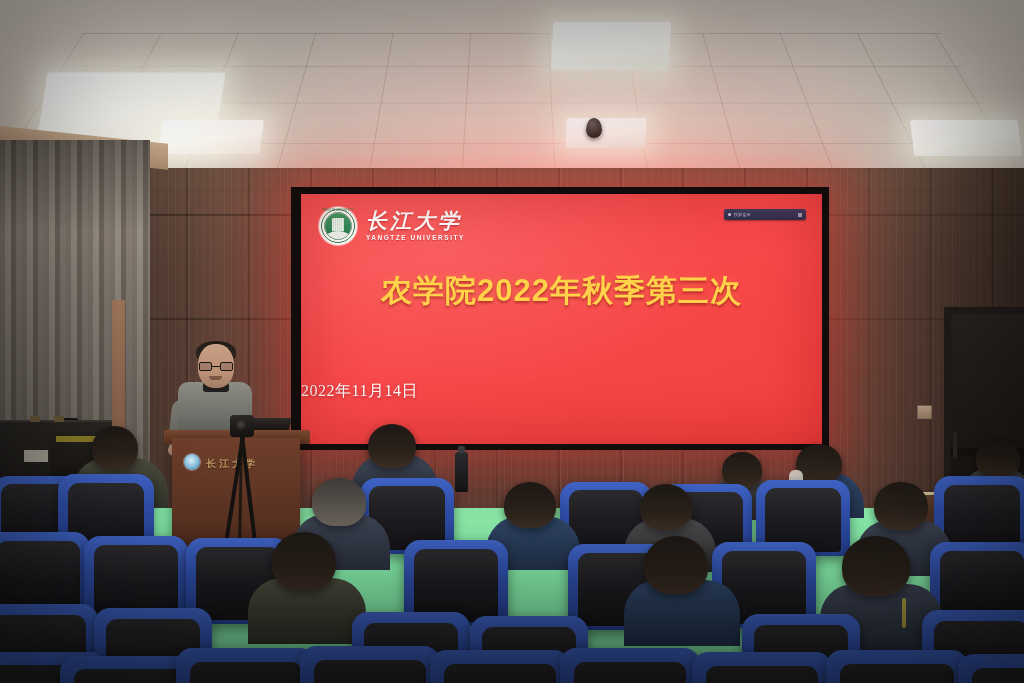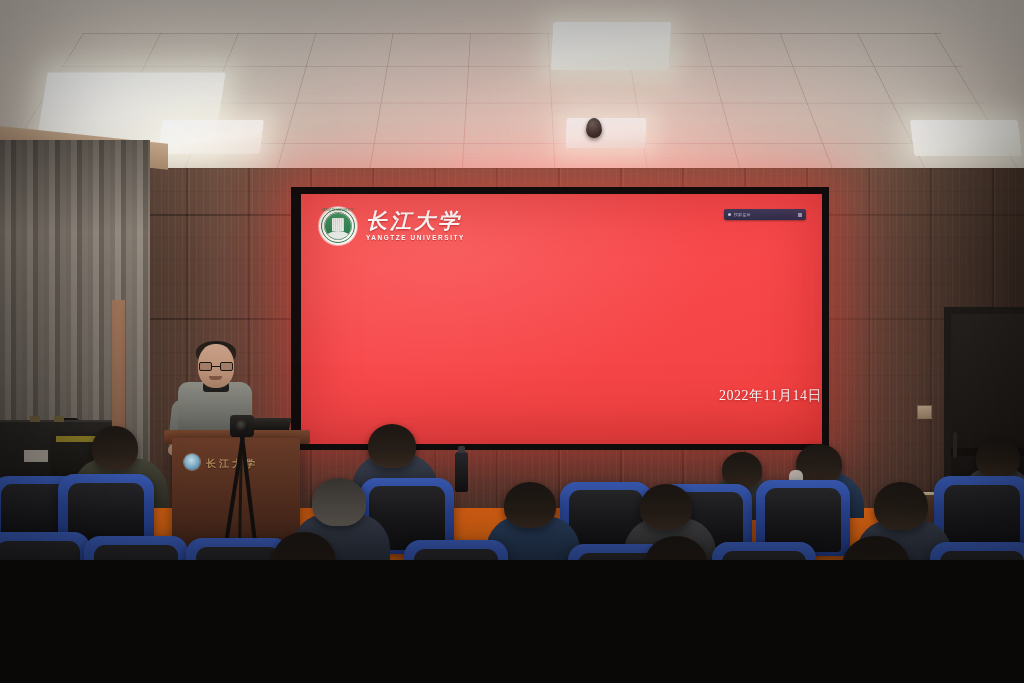--- a/index.html
+++ b/index.html
@@ -4,23 +4,23 @@
 <style>
   * { margin:0; padding:0; box-sizing:border-box; }
   html, body {
     width:1024px; height:683px;
     overflow:hidden;
     background:#0a0707;
     font-family:"Liberation Sans", sans-serif;
   }
   #scene {
     position:relative;
-    width:1024px; height:560px;
+    width:1024px; height:683px;
     overflow:hidden;
-    background:#f97316;
+    background:#86efac;
   }
 
   
   #ceiling {
     position:absolute; left:0; top:0; width:1024px; height:190px;
     background:
       linear-gradient(180deg,#d8cfc6 0%, #cfc4ba 45%, #c4b8ad 100%);
     overflow:hidden;
   }
   .ceil-grid {
@@ -235,24 +235,24 @@
   #slide-title .tline {
     font-family:"Liberation Sans", sans-serif;
     font-weight:bold;
     font-size:31px;
     line-height:45px;
     letter-spacing:1px;
     color:#ffd24a;
     text-shadow:0 2px 3px rgba(130,10,10,.55), 0 0 10px rgba(255,200,60,.25);
   }
   #slide-date {
-    position:absolute; left:0; right:0; top:193px;
-    text-align:right;
+    position:absolute; left:0; right:0; top:187px;
+    text-align:left;
     font-family:"Liberation Serif", serif;
-    font-size:14px;
+    font-size:16px;
     color:#fdfdfd;
     letter-spacing:.5px;
     text-shadow:0 1px 3px rgba(130,10,10,.5);
   }
 
   
   #door-frame {
     position:absolute; left:944px; top:307px; width:80px; height:201px;
     background:#181513;
     border-left:7px solid #221e1b;
@@ -528,20 +528,21 @@
       </div>
     </div>
 
     <div id="slide-statusbar">
       <span class="sb-dot"></span>
       <span class="sb-txt">投影提示</span>
       <span class="sb-ico"></span>
     </div>
 
     <div id="slide-title">
+      <div class="tline">农学院2022年秋季第三次</div>
     </div>
 
     <div id="slide-date">2022年11月14日</div>
 
     <div class="screen-vignette"></div>
   </div>
 
   <div id="case-knob"></div>
   <div id="cases">
     <div class="latch a"></div>

